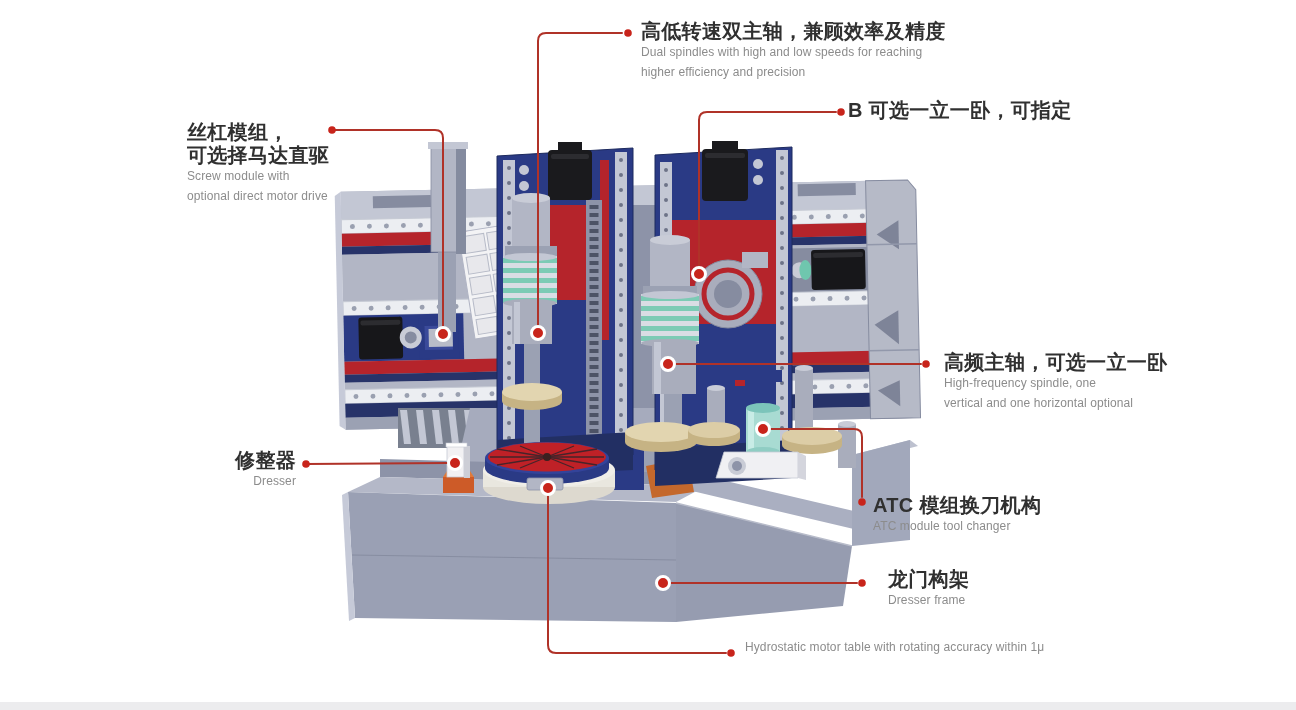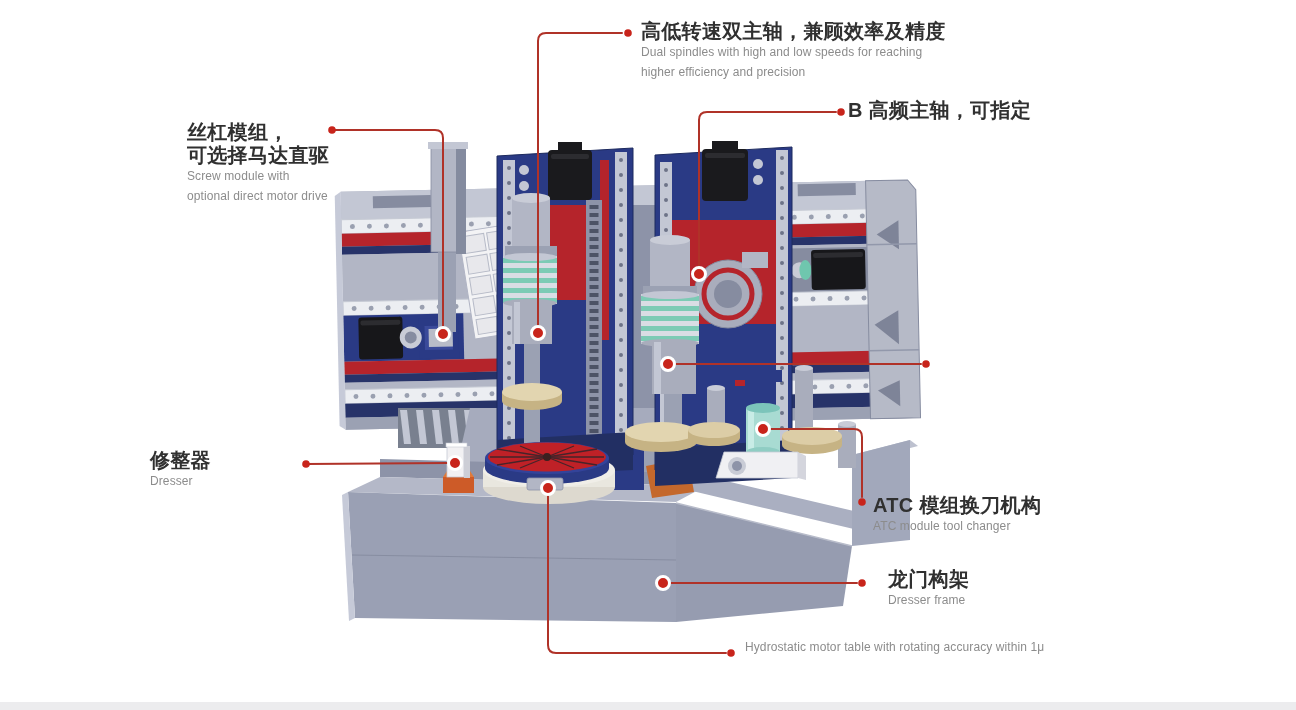--- a/index.html
+++ b/index.html
@@ -2,21 +2,21 @@
 <html lang="zh" style="--leader: #b03228; --dot: #c8241b; --zh: #303030; --en: #8c8c8c;"><head>
 <meta charset="utf-8">
 <style>
   html,body{margin:0;padding:0;background:#fff;}
   .stage{position:relative;width:1296px;height:710px;background:#ffffff;overflow:hidden;
          font-family:Liberation Sans, sans-serif;}
   .stage svg{position:absolute;left:0;top:0;}
   .callout{position:absolute;white-space:nowrap;}
   .callout .zh{font-size:20px;font-weight:600;color:var(--zh,#303030);letter-spacing:.3px;line-height:23px;}
   .callout .en{font-size:12px;font-weight:400;color:var(--en,#8c8c8c);line-height:19.5px;letter-spacing:.1px;}
-  .callout.right{text-align:left;}
+  .callout.right{text-align:right;}
   .leader{stroke:var(--leader,#b03228);stroke-width:2;fill:none;stroke-linecap:round;}
   .bigdot{fill:var(--dot,#c8241b);stroke:#ffffff;stroke-width:3;}
   .smalldot{fill:var(--dot,#c8241b);}
   .holes{stroke:#9aa0b0;stroke-width:5;stroke-dasharray:0 17;stroke-linecap:round;fill:none;}
   .vholes{stroke:#6d7388;stroke-width:4;stroke-dasharray:0 15;stroke-linecap:round;fill:none;}
   .chain{stroke:#4d5366;stroke-width:9;stroke-dasharray:4 4;fill:none;}
   .bottom-band{position:absolute;left:0;top:702px;width:1296px;height:8px;background:#ececee;}
 </style>
 </head>
 <body>
@@ -300,30 +300,35 @@
     </g>
   </svg>
 
   <div class="callout" style="left:641px;top:20px">
     <div class="zh">高低转速双主轴，兼顾效率及精度</div>
     <div class="en">Dual spindles with high and low speeds for reaching</div>
     <div class="en">higher efficiency and precision</div>
   </div>
 
   <div class="callout" style="left:848px;top:99px">
-    <div class="zh">B 高频主轴，可指定</div>
+    <div class="zh">B 可选一立一卧，可指定</div>
   </div>
 
   <div class="callout" style="left:187px;top:121px">
     <div class="zh">丝杠模组，</div>
     <div class="zh">可选择马达直驱</div>
     <div class="en">Screw module with</div>
     <div class="en">optional direct motor drive</div>
   </div>
 
+  <div class="callout" style="left:944px;top:351px">
+    <div class="zh">高频主轴，可选一立一卧</div>
+    <div class="en">High-frequency spindle, one</div>
+    <div class="en">vertical and one horizontal optional</div>
+  </div>
 
   <div class="callout right" style="left:150px;top:449px;width:146px">
     <div class="zh">修整器</div>
     <div class="en">Dresser</div>
   </div>
 
   <div class="callout" style="left:873px;top:494px">
     <div class="zh">ATC 模组换刀机构</div>
     <div class="en">ATC module tool changer</div>
   </div>

